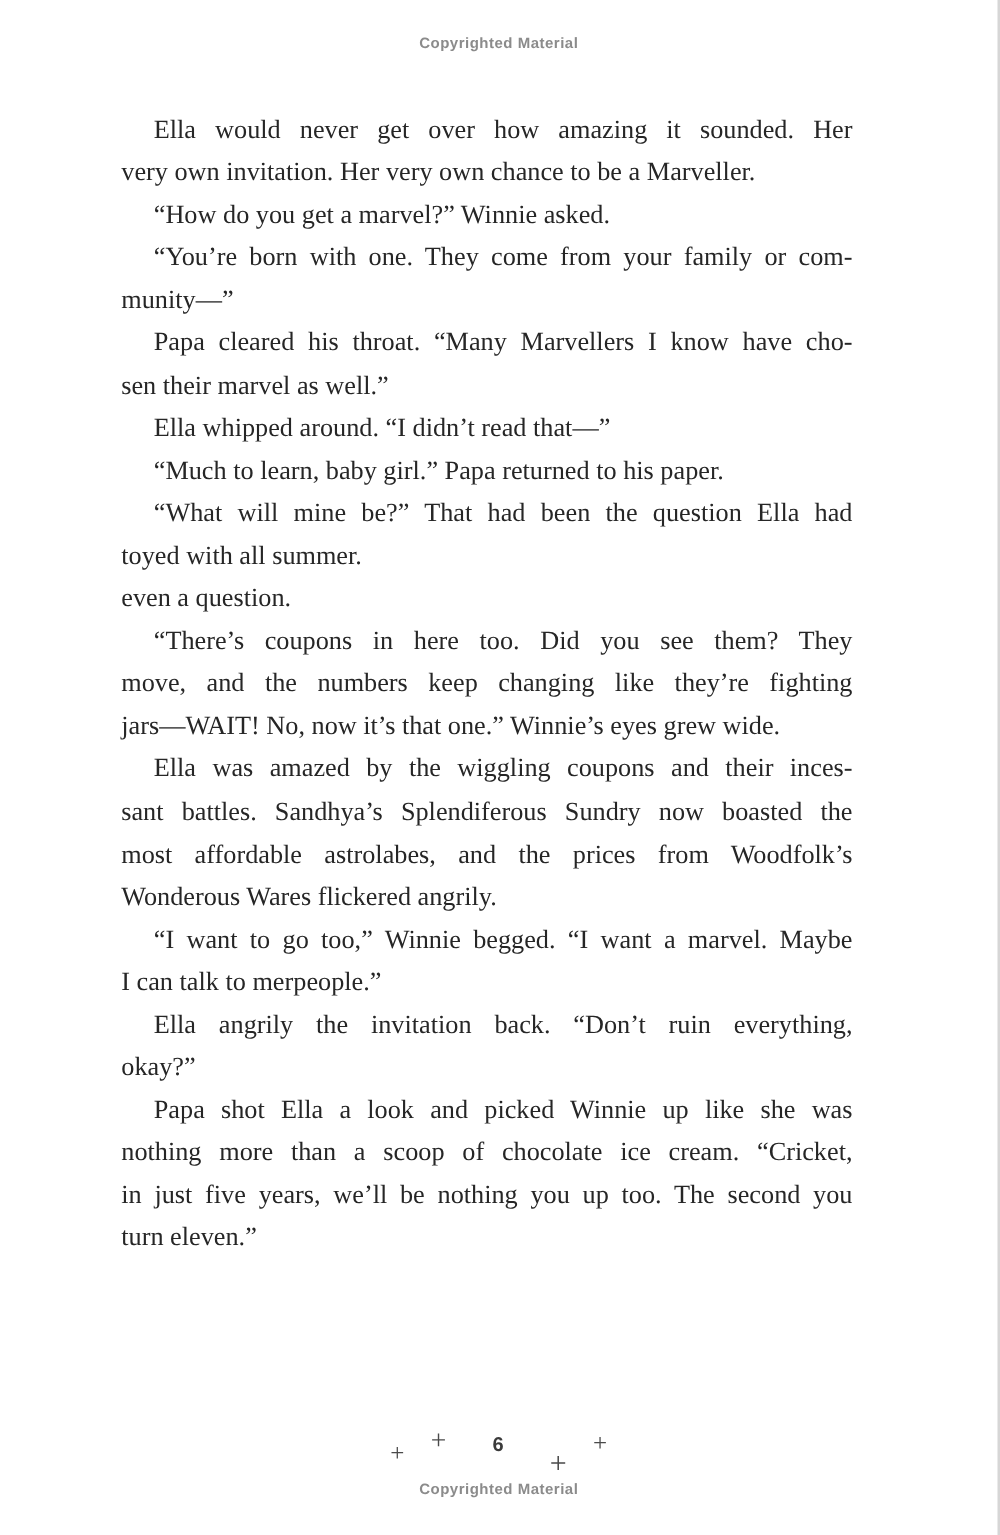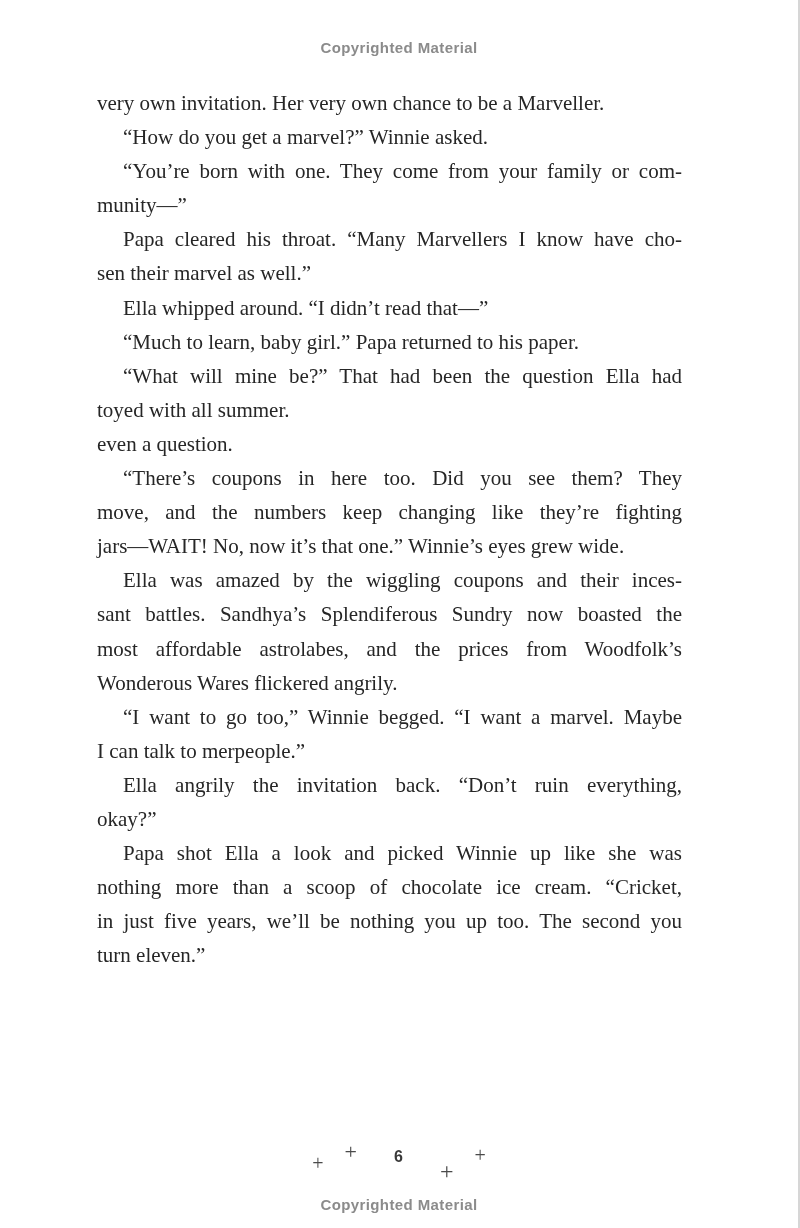--- a/index.html
+++ b/index.html
@@ -15,25 +15,24 @@
     overflow: hidden;
     border-right: 2px solid #d6d6d6;
     box-sizing: border-box;
   }
   .notice {
     position: absolute;
     left: 0;
     width: 100%;
     text-align: center;
     font-family: "Liberation Sans", sans-serif;
-    font-size: 15px;
+    font-size: 12px;
     font-weight: 600;
     letter-spacing: 0.4px;
     color: #8b8b8b;
-    margin-top: 12px;
   }
   .notice-top { top: 27px; }
   .notice-bottom { top: 1184px; }
 
   .text-block {
     position: absolute;
     left: 97px;
     top: 86px;
     width: 585px;
     font-family: "Liberation Serif", "DejaVu Serif", serif;
@@ -88,20 +87,21 @@
   }
 </style>
 </head>
 <body>
 
 <div class="page">
 
   <div class="notice notice-top">Copyrighted Material</div>
 
   <div class="text-block" id="text-block">
+      <div class="line indent">Ella would never get over how amazing it sounded. Her</div>
       <div class="line last">very own invitation. Her very own chance to be a Marveller.</div>
       <div class="line indent last">“How do you get a marvel?” Winnie asked.</div>
       <div class="line indent">“You’re born with one. They come from your family or com-</div>
       <div class="line last">munity—”</div>
       <div class="line indent">Papa cleared his throat. “Many Marvellers I know have cho-</div>
       <div class="line last">sen their marvel as well.”</div>
       <div class="line indent last">Ella whipped around. “I didn’t read that—”</div>
       <div class="line indent last">“Much to learn, baby girl.” Papa returned to his paper.</div>
       <div class="line indent">“What will mine be?” That had been the question Ella had</div>
       <div class="line last">toyed with all summer.</div>

